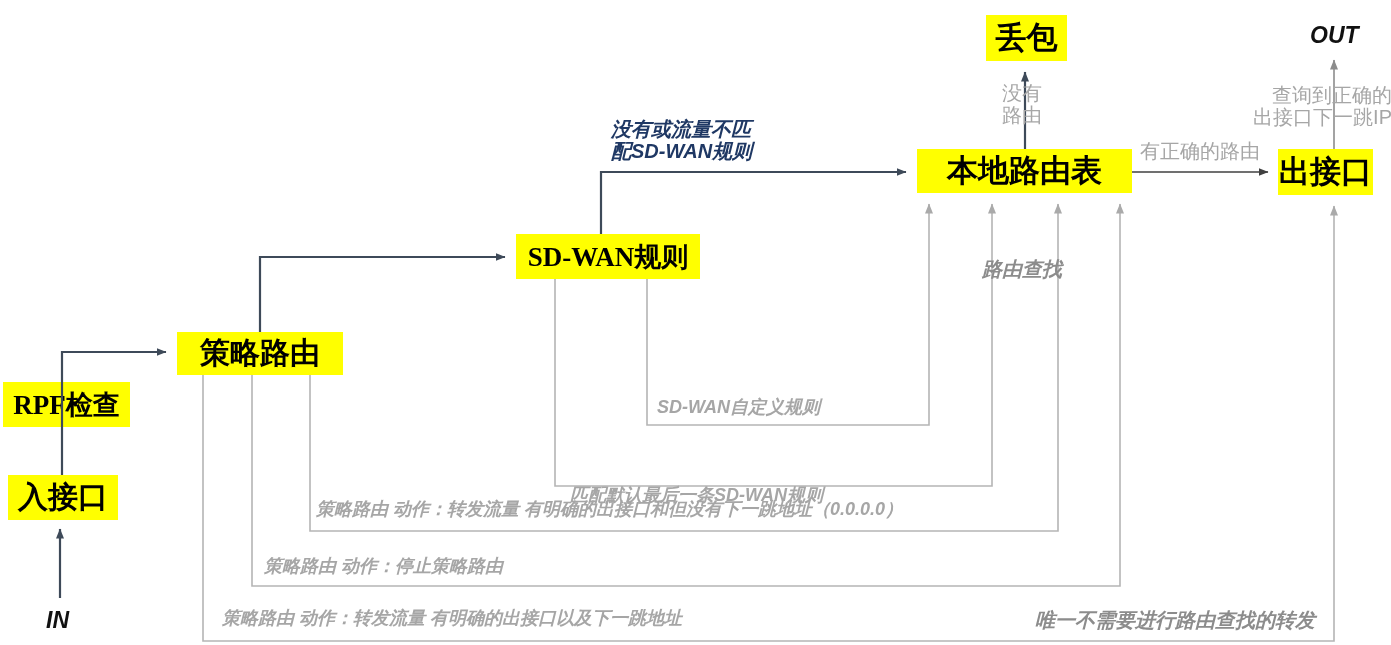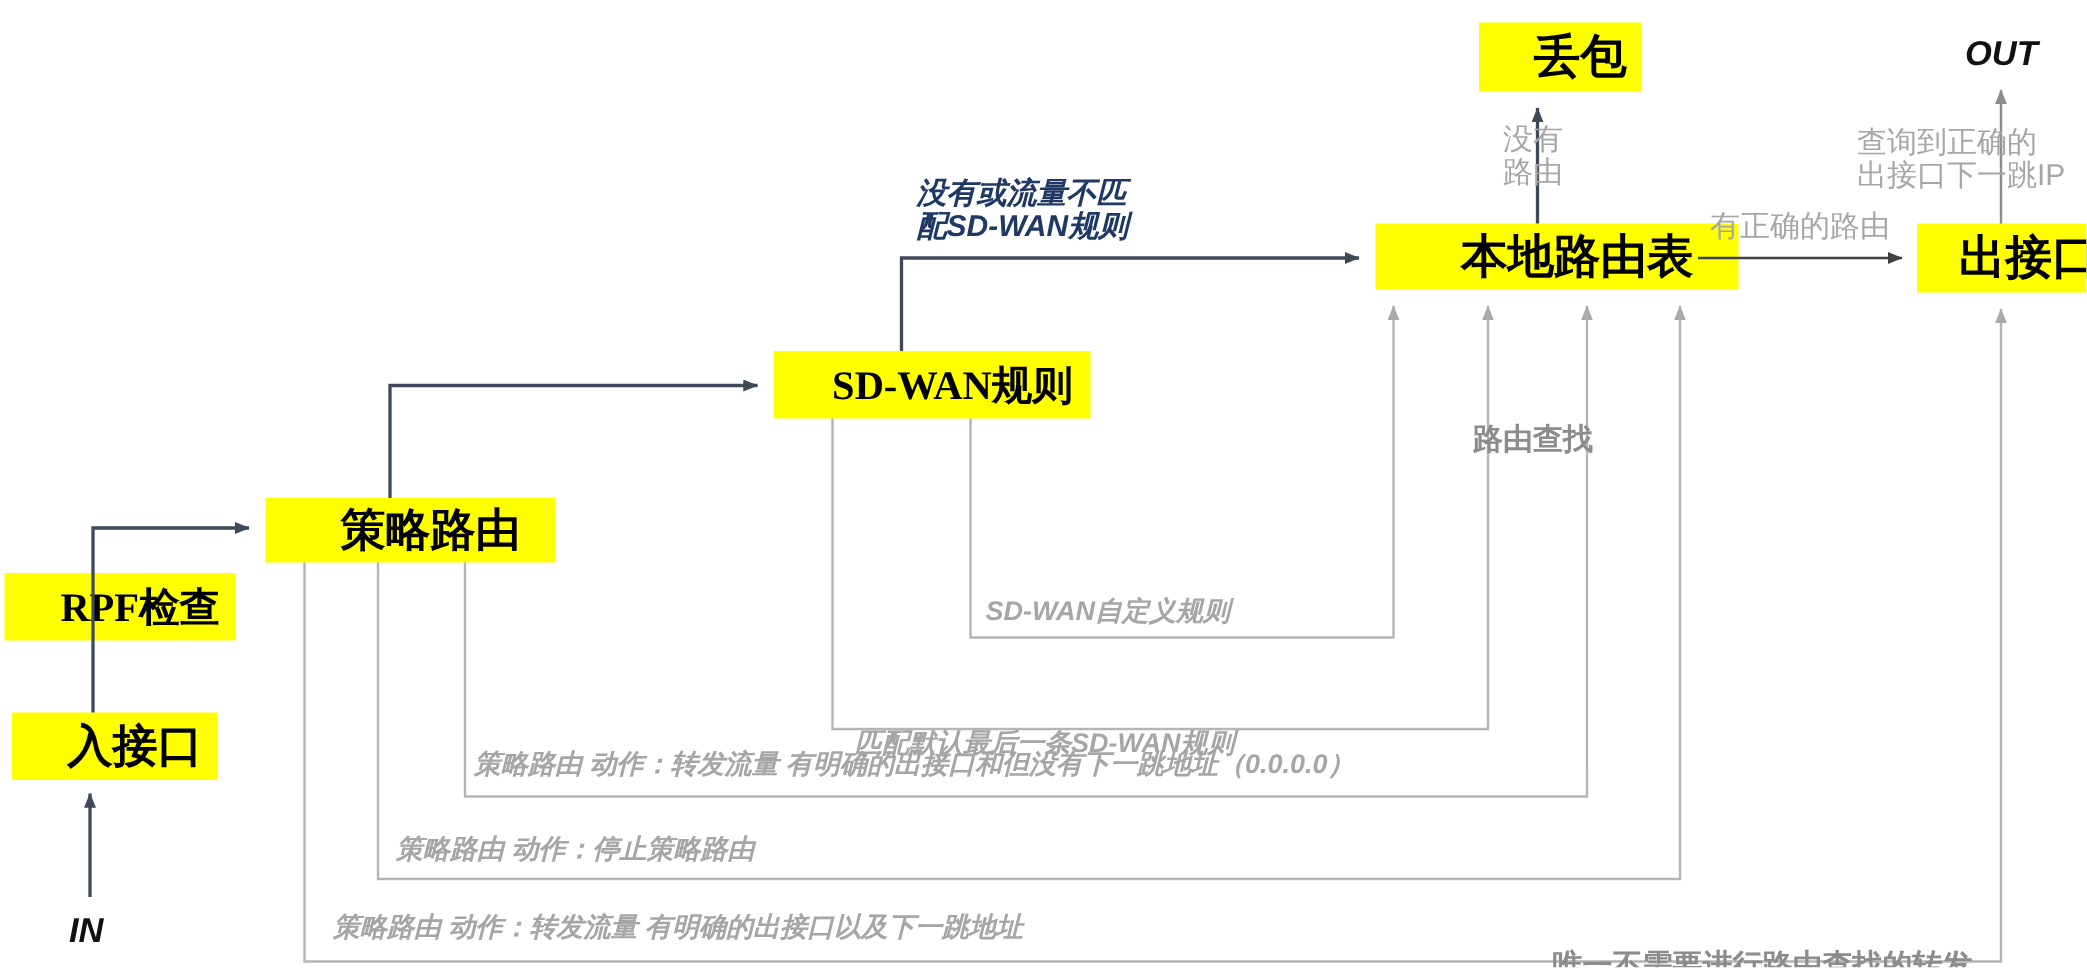--- a/index.html
+++ b/index.html
@@ -16,27 +16,27 @@
   html,body{margin:0;padding:0;background:#ffffff;}
   #stage{
     position:relative;width:1391px;height:645px;background:#ffffff;overflow:hidden;
     font-family:"Liberation Sans","DejaVu Sans",sans-serif;
   }
   #wires{position:absolute;left:0;top:0;width:1391px;height:645px;pointer-events:none;z-index:5;}
   .node{
     position:absolute;display:flex;align-items:center;justify-content:center;
     background:var(--node_bg);color:var(--node_text);
     font-family:"Liberation Serif","DejaVu Serif",serif;
-    font-weight:bold;white-space:nowrap;z-index:3;padding-left:27px;
+    font-weight:bold;white-space:nowrap;z-index:3;
   }
   .lbl{position:absolute;white-space:pre-line;z-index:8;}
   .lbl.navy{color:var(--navy_label);font-weight:bold;font-style:italic;font-size:20px;line-height:22px;}
   .lbl.grayreg{color:var(--gray_label);font-weight:normal;font-style:normal;font-size:20px;line-height:22px;}
   .lbl.grayit{color:var(--gray_label);font-weight:bold;font-style:italic;font-size:18px;line-height:20px;}
-  .lbl.midgrayit{color:var(--mid_gray_label);font-weight:bold;font-size:20px;line-height:22px;margin-top:24px;}
+  .lbl.midgrayit{color:var(--mid_gray_label);font-weight:bold;font-style:italic;font-size:20px;line-height:22px;}
   .lbl.inout{color:#111111;font-weight:bold;font-style:italic;font-size:23px;line-height:24px;}
 </style>
 </head>
 <body>
 
 <div id="stage">
 
   <div class="node" style="left:8px;top:475px;width:110px;height:45px;font-size:30px;">入接口</div>
   <div class="node" style="left:3px;top:382px;width:127px;height:45px;font-size:27px;">RPF检查</div>
   <div class="node" style="left:177px;top:332px;width:166px;height:43px;font-size:30px;">策略路由</div>
@@ -77,21 +77,21 @@
   </svg>
 
   <div class="lbl inout" style="left:46px;top:608px;">IN</div>
   <div class="lbl inout" style="left:1310px;top:23px;">OUT</div>
 
   <div class="lbl navy" style="left:611px;top:118px;">没有或流量不匹
 配SD-WAN规则</div>
 
   <div class="lbl grayreg" style="left:1002px;top:82px;">没有
 路由</div>
-  <div class="lbl grayreg" style="left:1238px;top:84px;width:154px;text-align:left;">查询到正确的
+  <div class="lbl grayreg" style="left:1238px;top:84px;width:154px;text-align:right;">查询到正确的
 出接口下一跳IP</div>
   <div class="lbl grayreg" style="left:1130px;top:140px;margin-left:10px;">有正确的路由</div>
 
   <div class="lbl midgrayit" style="left:982px;top:258px;">路由查找</div>
   <div class="lbl grayit" style="left:657px;top:397px;">SD-WAN自定义规则</div>
   <div class="lbl grayit" style="left:570px;top:461px;margin-top:24px;">匹配默认最后一条SD-WAN规则</div>
   <div class="lbl grayit" style="left:316px;top:499px;">策略路由 动作：转发流量 有明确的出接口和但没有下一跳地址（0.0.0.0）</div>
   <div class="lbl grayit" style="left:264px;top:556px;">策略路由 动作：停止策略路由</div>
   <div class="lbl grayit" style="left:222px;top:608px;">策略路由 动作：转发流量 有明确的出接口以及下一跳地址</div>
   <div class="lbl midgrayit" style="left:1035px;top:609px;">唯一不需要进行路由查找的转发</div>

